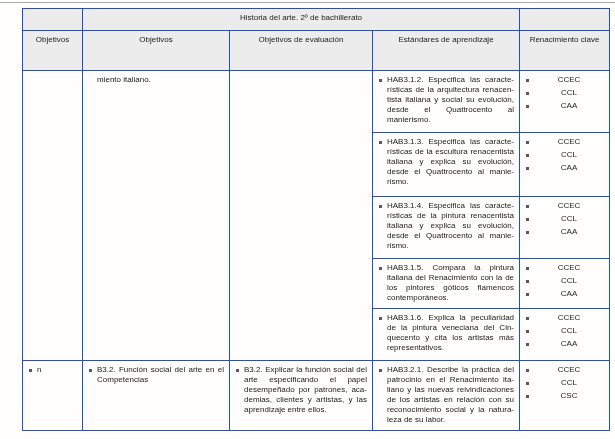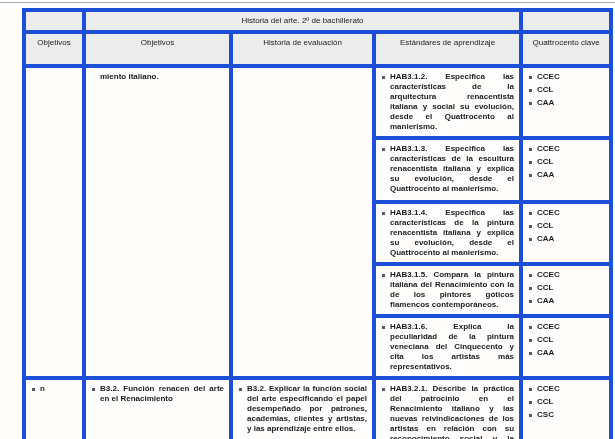--- a/index.html
+++ b/index.html
@@ -28,35 +28,34 @@
     position: absolute;
     left: 22px;
     top: 8px;
     width: 587px;
     border-collapse: collapse;
     table-layout: fixed;
     font-size: 8px;
     line-height: 10px;
   }
   table.curr td {
-    border: 4px solid #1d4ed8;
+    border: 1px solid #1d4ed8;
     vertical-align: top;
     padding: 4px 5px;
     overflow: hidden;
   }
   td.hdr {
     background: #ececec;
     text-align: center;
     vertical-align: middle;
     padding: 2px 3px;
   }
   .item {
     position: relative;
     padding-left: 9px;
-    font-weight: bold;
   }
   .item .bullet {
     position: absolute;
     left: 1px;
     top: 3.5px;
     width: 3px;
     height: 3px;
     background: #55556e;
   }
   .item .txt {
@@ -65,21 +64,21 @@
     hyphens: manual;
     -webkit-hyphens: manual;
   }
   .item.plain {
     padding-left: 9px;
   }
   .comp-item {
     margin-bottom: 3px;
   }
   .comp-item .txt {
-    text-align: left;
+    text-align: center;
   }
 </style>
 </head>
 <body>
 
 <div class="page">
   <div class="top-rule"></div>
 
   <table class="curr">
     <colgroup>
@@ -90,26 +89,26 @@
       <col style="width:90px">
     </colgroup>
 
     <tbody>
         <tr style="height:22px">
       <td class="hdr"></td>
       <td class="hdr" colspan="3">Historia del arte. 2º de bachillerato</td>
       <td class="hdr"></td>
     </tr>
 
-    <tr style="height:34px">
+    <tr style="height:40px">
       <td class="hdr">Objetivos</td>
       <td class="hdr">Objetivos</td>
-      <td class="hdr">Historia de evaluación</td>
+      <td class="hdr">Objetivos de evaluación</td>
       <td class="hdr">Estándares de aprendizaje</td>
-      <td class="hdr">Quattrocento clave</td>
+      <td class="hdr">Renacimiento clave</td>
     </tr>
 
     <tr style="height:62px">
       <td rowspan="5"></td>
       <td rowspan="5">
         <div class="item plain">
           <span class="txt">miento italiano.</span>
         </div>
       </td>
       <td rowspan="5"></td>
@@ -230,21 +229,21 @@
     <tr style="height:70px">
       <td>
         <div class="item">
           <span class="bullet"></span>
           <span class="txt">n</span>
         </div>
       </td>
       <td>
         <div class="item">
           <span class="bullet"></span>
-          <span class="txt">B3.2. Función renacen del arte en el Renacimiento</span>
+          <span class="txt">B3.2. Función social del arte en el Competencias</span>
         </div>
       </td>
       <td>
         <div class="item">
           <span class="bullet"></span>
           <span class="txt">B3.2. Explicar la función social del arte especificando el papel desempeñado por patrones, aca­demias, clientes y artistas, y las aprendizaje entre ellos.</span>
         </div>
       </td>
       <td>
         <div class="item">

